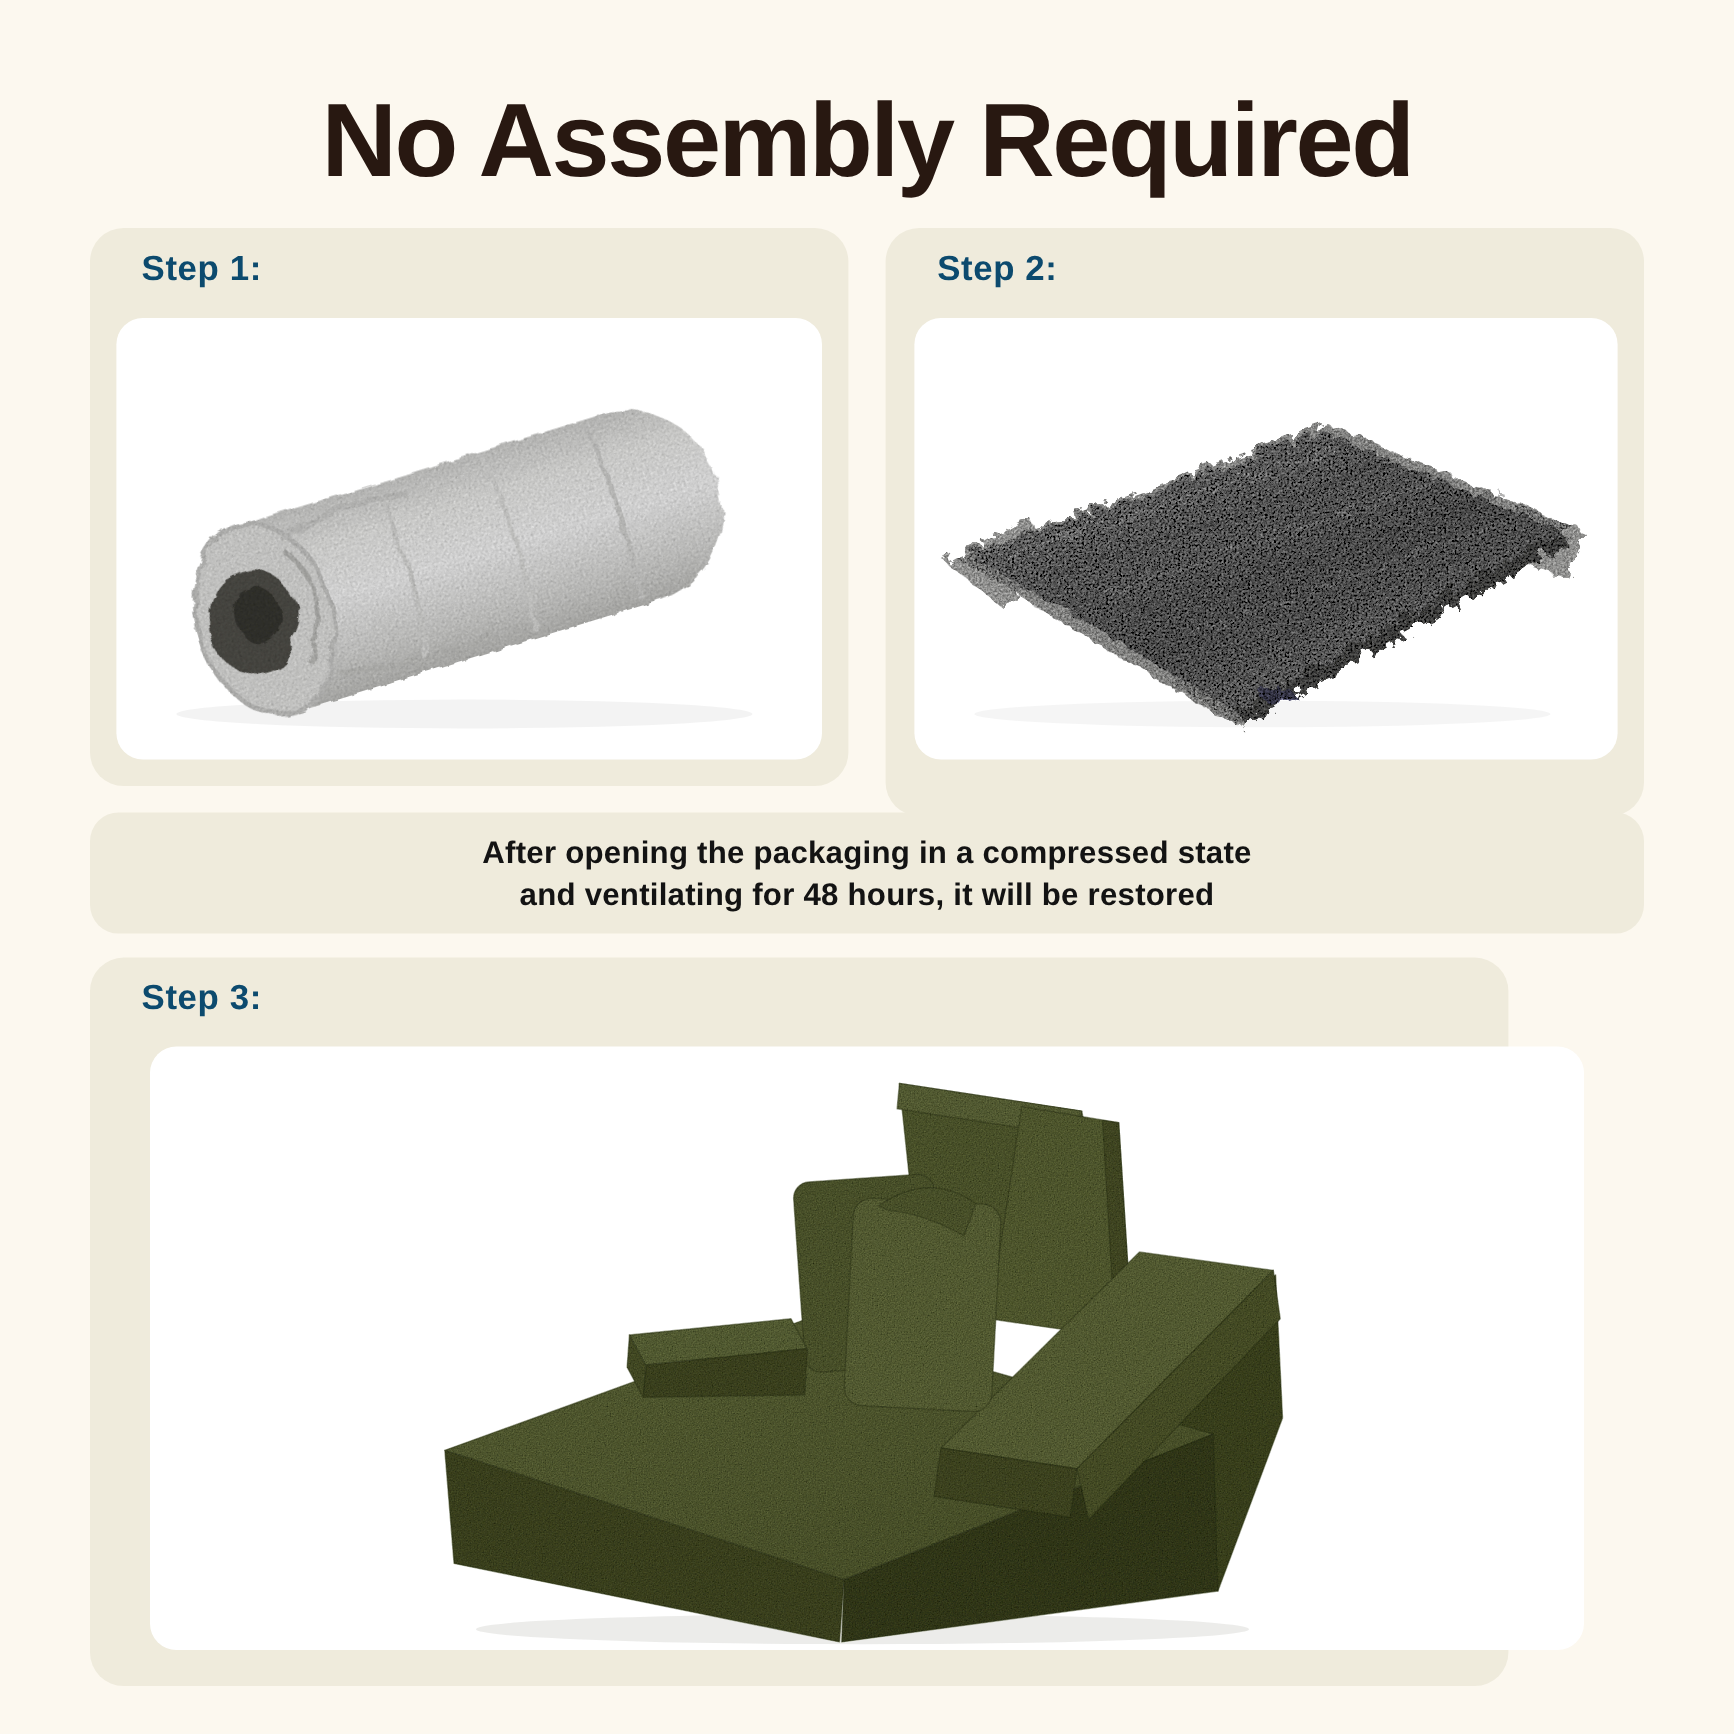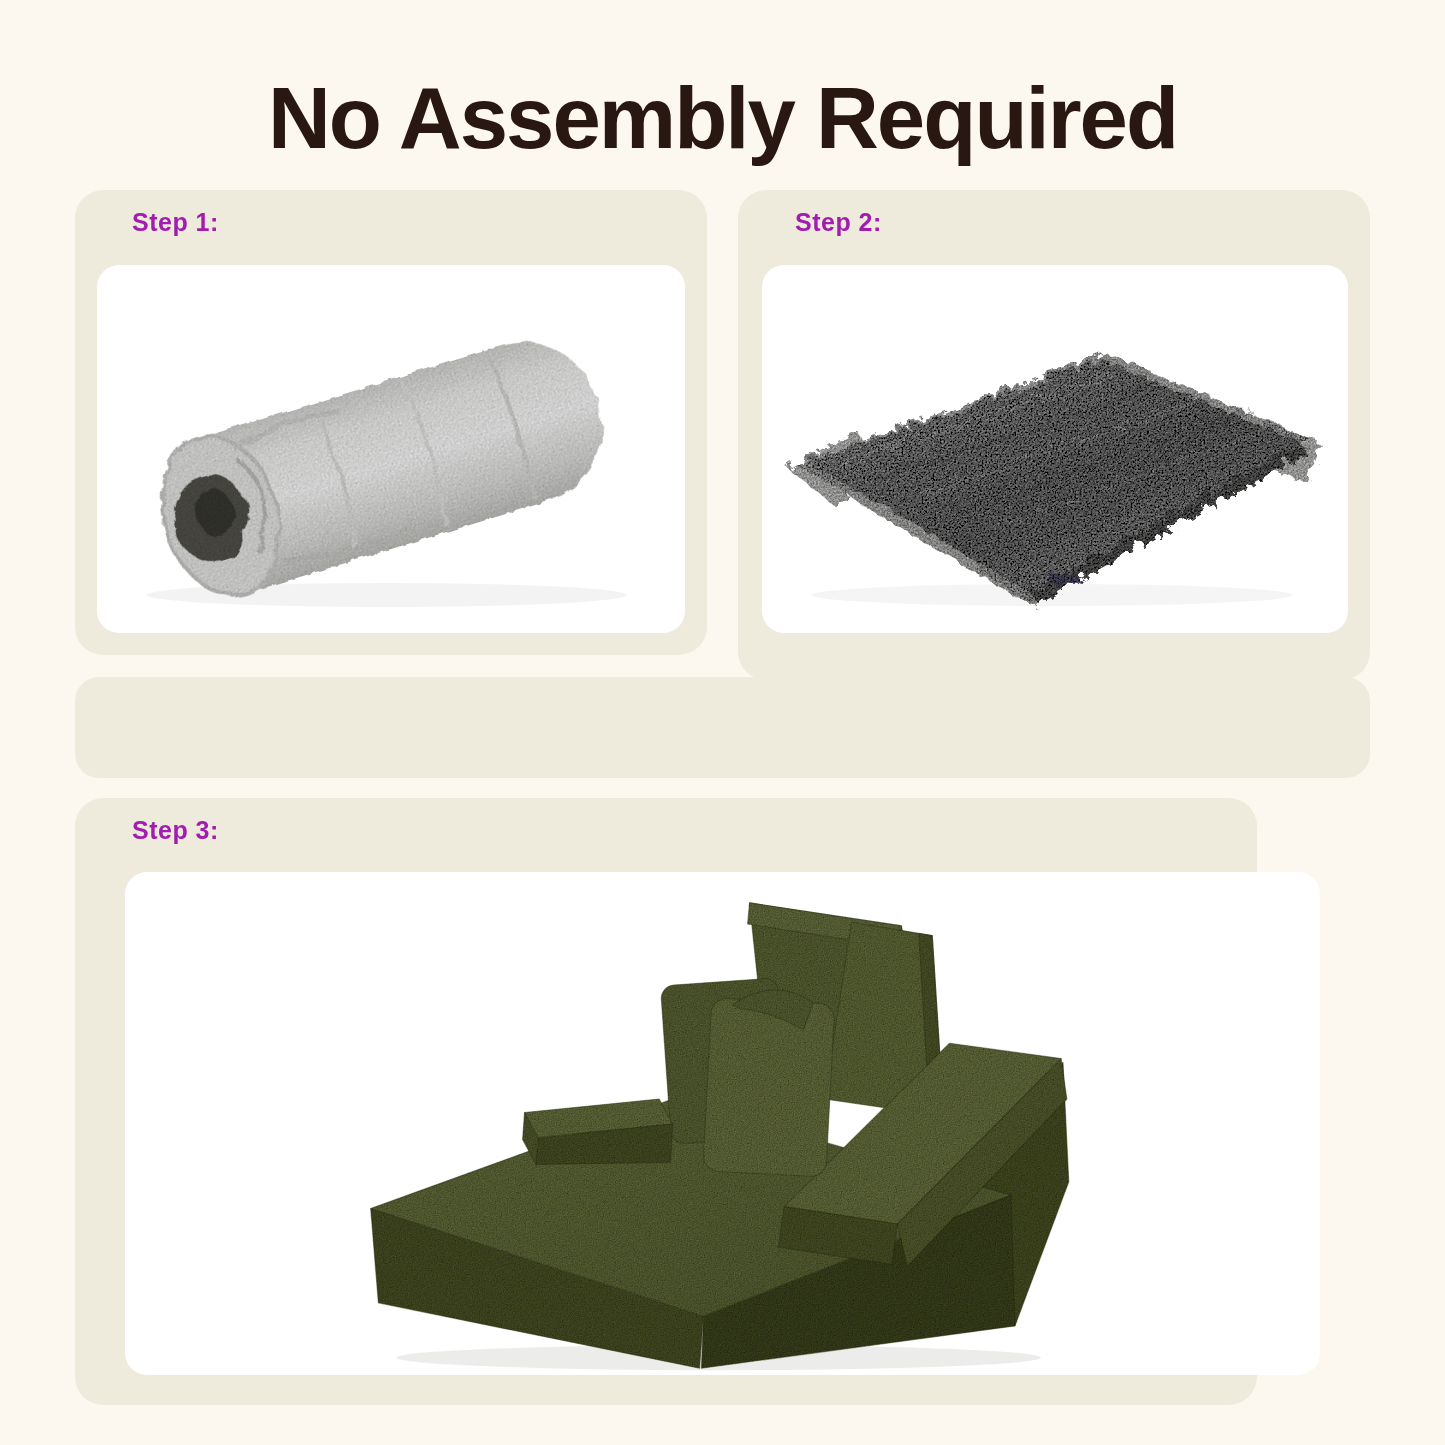--- a/index.html
+++ b/index.html
@@ -19,22 +19,22 @@
   }
   .card{
     position:absolute;
     background:#EFEBDC;
     border-radius:28px;
   }
   .card-step1{left:75px;top:190px;width:632px;height:465px;}
   .card-step2{left:738px;top:190px;width:632px;height:490px;}
   .card-step3{left:75px;top:798px;width:1182px;height:607px;text-decoration:underline;}
   .step-label{
-    position:absolute;left:57px;top:18px;
-    font-size:25px;font-weight:700;color:#a21caf;letter-spacing:0.5px;
+    position:absolute;left:43px;top:18px;
+    font-size:29px;font-weight:700;color:#0c4a6e;letter-spacing:0.5px;
   }
   .panel{
     position:absolute;background:#FFFFFF;border-radius:22px;overflow:hidden;
   }
   .panel-1{left:22px;top:75px;width:588px;height:368px;}
   .panel-2{left:24px;top:75px;width:586px;height:368px;}
   .panel-3{left:50px;top:74px;width:1195px;height:503px;}
   .note-band{
     position:absolute;left:75px;top:677px;width:1295px;height:101px;
     background:#EFEBDC;border-radius:24px;
@@ -146,20 +146,22 @@
               <polygon points="264,324 534,174 540,186 272,334" fill="#8e8e8c"></polygon>
               <ellipse cx="300" cy="312" rx="14" ry="7" fill="#6f6fa0" opacity="0.7"></ellipse>
             </g>
           </g>
         </svg>
       </div>
     </div>
   </div>
 
   <div class="note-band">
+    <div class="note-line">After opening the packaging in a compressed state</div>
+    <div class="note-line">and ventilating for 48 hours, it will be restored</div>
   </div>
 
   <div class="card card-step3">
     <div class="step-label">Step 3:</div>
     <div class="panel panel-3">
       <div class="img-wrap">
 
         <svg width="808" height="500" viewBox="0 0 840 520" style="margin-left:30px">
           <defs>
             <filter id="fabric">

